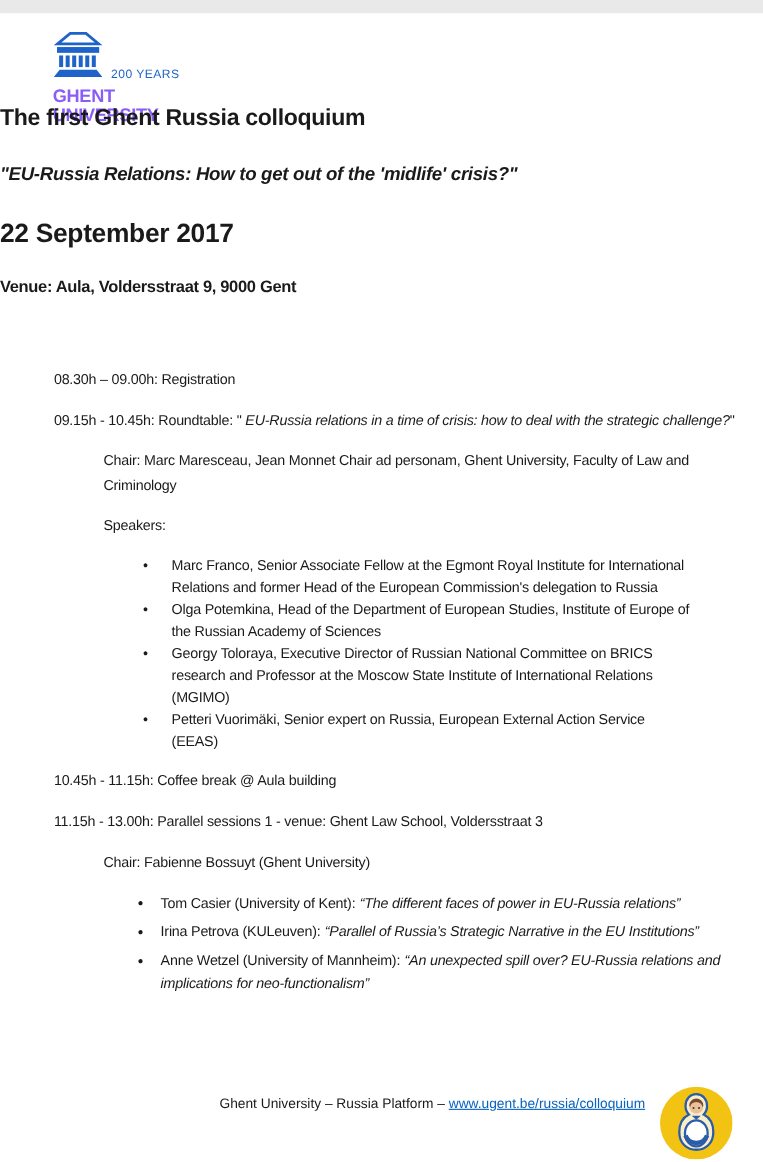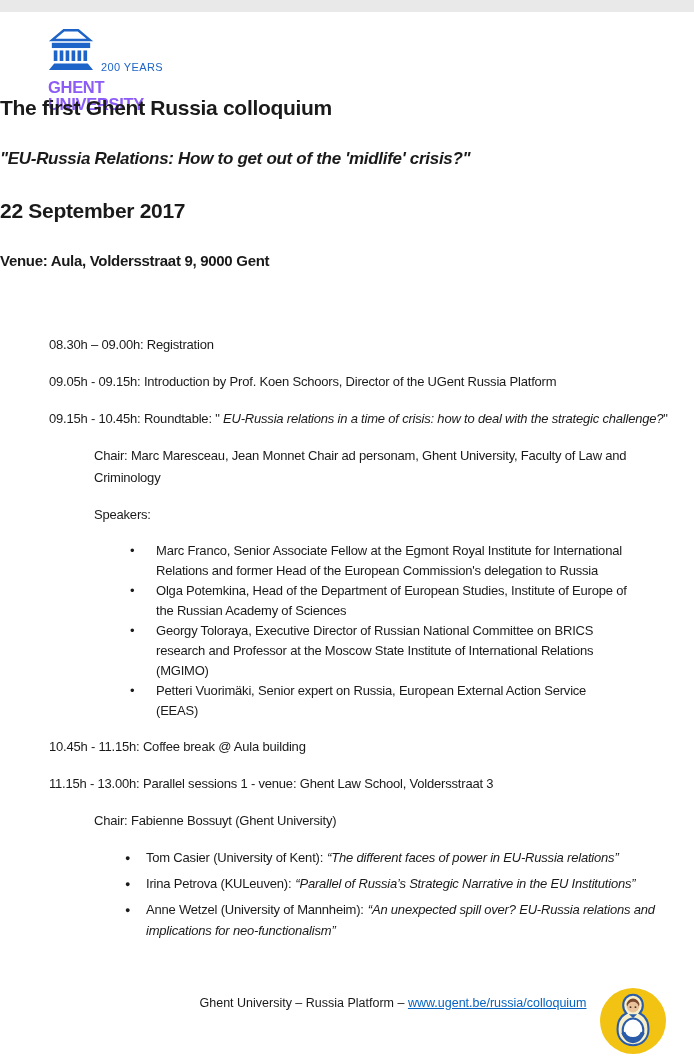--- a/index.html
+++ b/index.html
@@ -10,21 +10,21 @@
   }
   
   .ugent-logo{position:absolute;top:14px;left:48px;}
   .ugent-top{display:flex;align-items:flex-end;gap:7px;}
   .ugent-years{color:#1E64C8;font-size:11px;letter-spacing:0.4px;padding-bottom:3px;}
   .ugent-name{color:#8b5cf6;font-weight:bold;font-size:16.5px;line-height:17px;letter-spacing:-0.3px;margin-top:3px;}
   
   .center{position:absolute;left:0;width:100%;text-align:left;letter-spacing:-0.3px;}
   .title{top:84px;font-size:21px;font-weight:bold;}
   .subtitle{top:137px;font-size:17px;font-weight:bold;font-style:italic;}
-  .date{top:187px;font-size:21px;font-weight:bold;}
+  .date{top:187px;font-size:24px;font-weight:bold;}
   .venue{top:240px;font-size:15px;font-weight:bold;}
   
   .sched{position:absolute;top:322px;left:49px;width:628px;font-size:13px;letter-spacing:-0.2px;line-height:22px;}
   .sched p{margin:0 0 15px;}
   .indent{margin-left:45px !important;}
   .chair{max-width:560px;}
   .bold{font-weight:bold;}
   .italic{font-style:italic;text-align:right;}
   ul.blist{list-style:none;margin:0 0 15px;padding:0;}
   ul.speakers{padding-left:81px;max-width:500px;line-height:20px;}
@@ -67,21 +67,20 @@
     </div>
   </div>
 
   <div class="center title">The first Ghent Russia colloquium</div>
   <div class="center subtitle">"EU-Russia Relations: How to get out of the 'midlife' crisis?"</div>
   <div class="center date">22 September 2017</div>
   <div class="center venue">Venue: Aula, Voldersstraat 9, 9000 Gent</div>
 
   <div class="sched">
     <p>08.30h – 09.00h: Registration</p>
-    <p>09.05h - 09.15h: Introduction by Prof. Koen Schoors, Director of the UGent Russia Platform</p>
 
     <p><span>09.15h -  10.45h: Roundtable: " </span><span class="italic">EU-Russia relations in a time of crisis: how to deal with the strategic challenge?</span><span>"</span></p>
 
     <p class="indent chair">Chair: Marc Maresceau, Jean Monnet Chair ad personam, Ghent University, Faculty of Law and Criminology</p>
     <p class="indent">Speakers:</p>
 
     <ul class="blist speakers">
       <li><span class="bullet">•</span><span>Marc Franco, Senior Associate Fellow at the Egmont Royal Institute for International Relations and former Head of the European Commission's delegation to Russia</span></li>
       <li><span class="bullet">•</span><span>Olga Potemkina, Head of the Department of European Studies, Institute of Europe of the Russian Academy of Sciences</span></li>
       <li><span class="bullet">•</span><span>Georgy Toloraya, Executive Director of Russian National Committee on BRICS research and  Professor at the Moscow State Institute of International Relations (MGIMO)</span></li>

